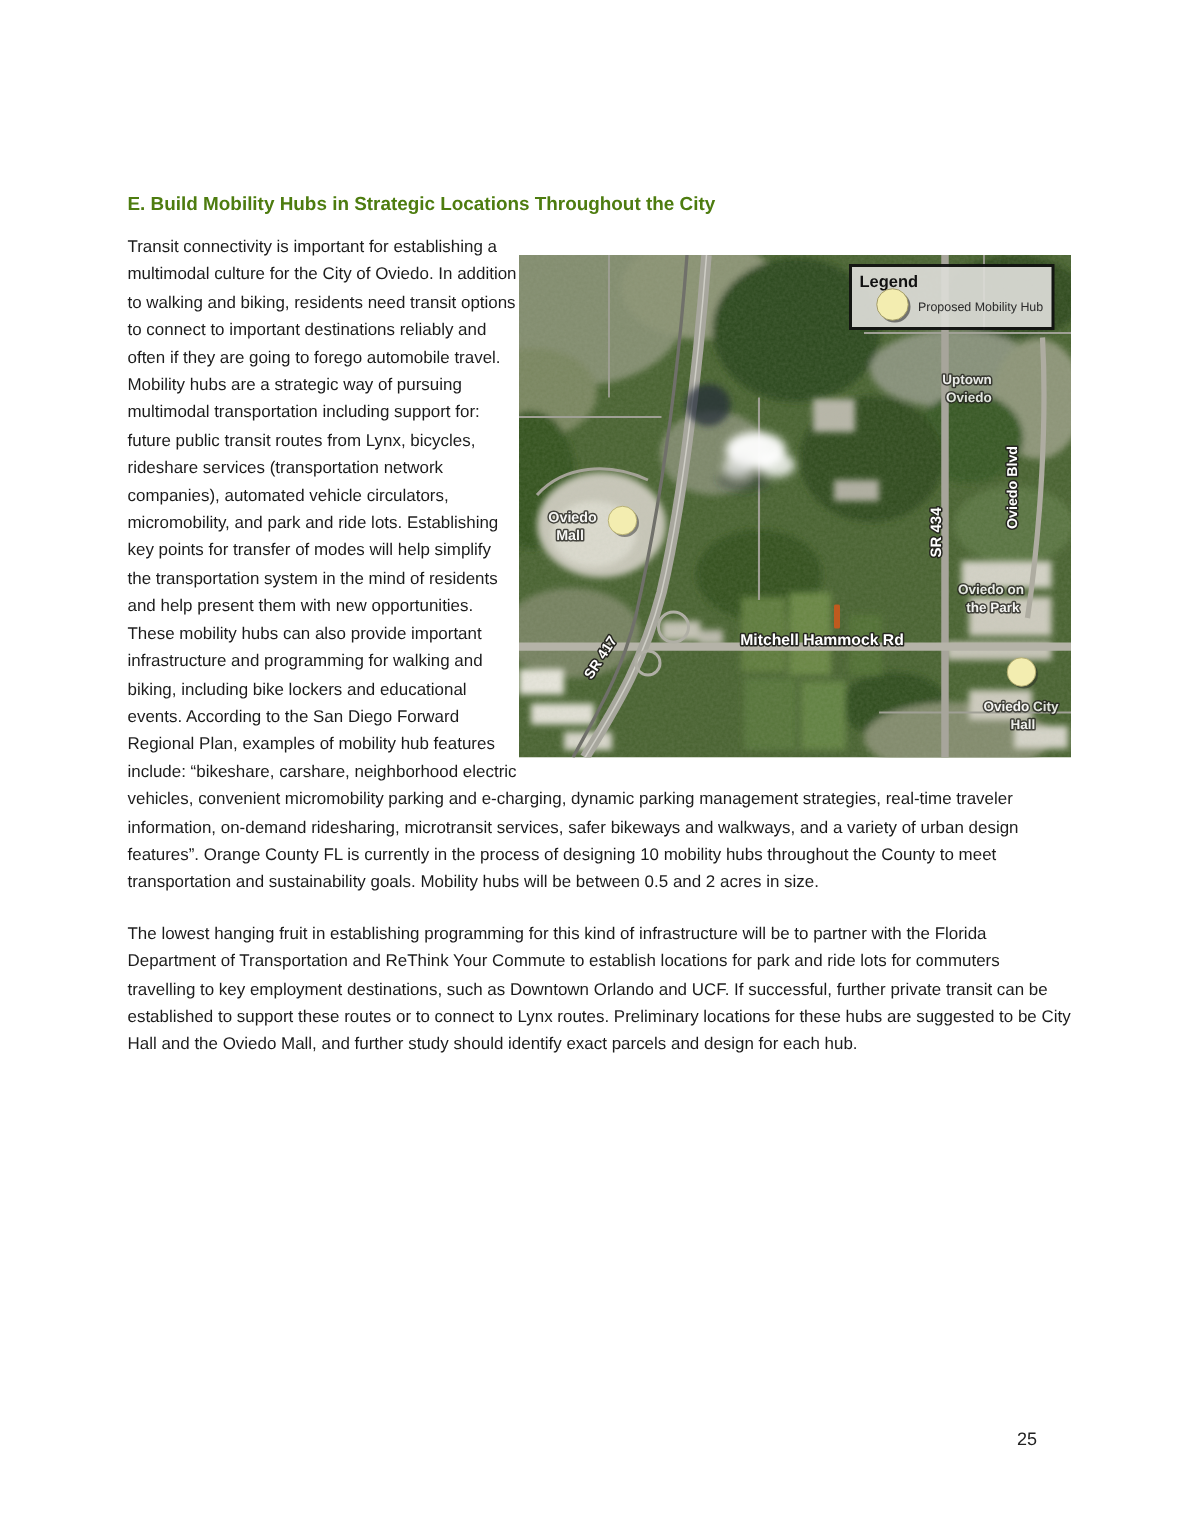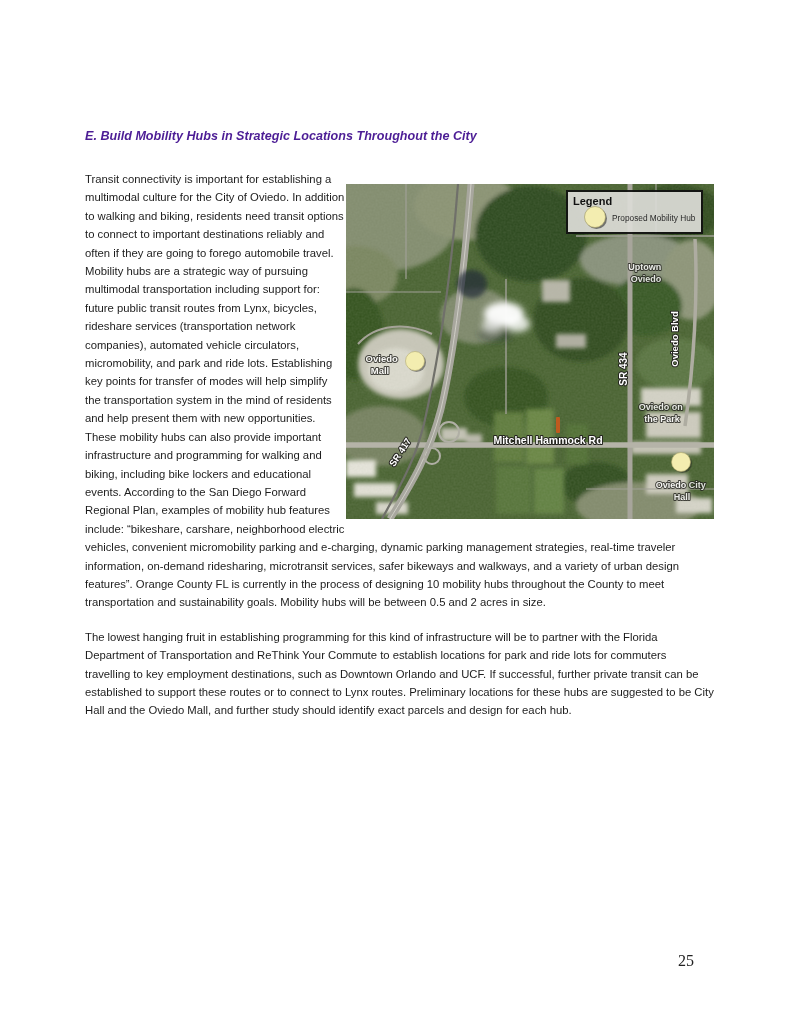--- a/index.html
+++ b/index.html
@@ -1,24 +1,24 @@
 <!DOCTYPE html>
 <html><head>
 <meta charset="utf-8">
 <style>
   html,body{margin:0;padding:0;background:#fff;}
   .page{position:relative;width:791px;height:1024px;background:#ffffff;
         font-family:"Liberation Sans",sans-serif;color:#1a1a1a;overflow:hidden;}
   .content{position:absolute;left:85px;top:129px;width:629px;}
-  .heading{font-size:12.6px;font-weight:700;color:#4c1d95;margin:0 0 27px 0;letter-spacing:0;font-style:italic;}
+  .heading{font-size:12.6px;font-weight:700;color:#4d7c0f;margin:0 0 13px 0;letter-spacing:0;}
   .body-text{font-size:11.3px;line-height:18.4px;color:#1c1c1c;}
   .body-text p{margin:0 0 16px 0;}
   .map-figure{float:right;width:368px;height:335px;margin:14px 0 8px 0;}
   .map-figure svg{display:block;width:368px;height:335px;}
-  .page-number{position:absolute;left:678px;top:952px;font-size:16px;color:#222;font-family:Liberation Serif, serif;}
+  .page-number{position:absolute;left:678px;top:952px;font-size:12px;color:#222;}
   
   .map-label{fill:#ffffff;stroke:#24241f;stroke-width:2px;paint-order:stroke;
              stroke-linejoin:round;font-weight:700;font-family:"Liberation Sans",sans-serif;}
   .map-label.dim{opacity:.82;}
   .legend-title{font-weight:700;fill:#111;font-family:"Liberation Sans",sans-serif;}
   .legend-item{fill:#2a2a2a;font-family:"Liberation Sans",sans-serif;}
 </style>
 </head>
 <body>
 

